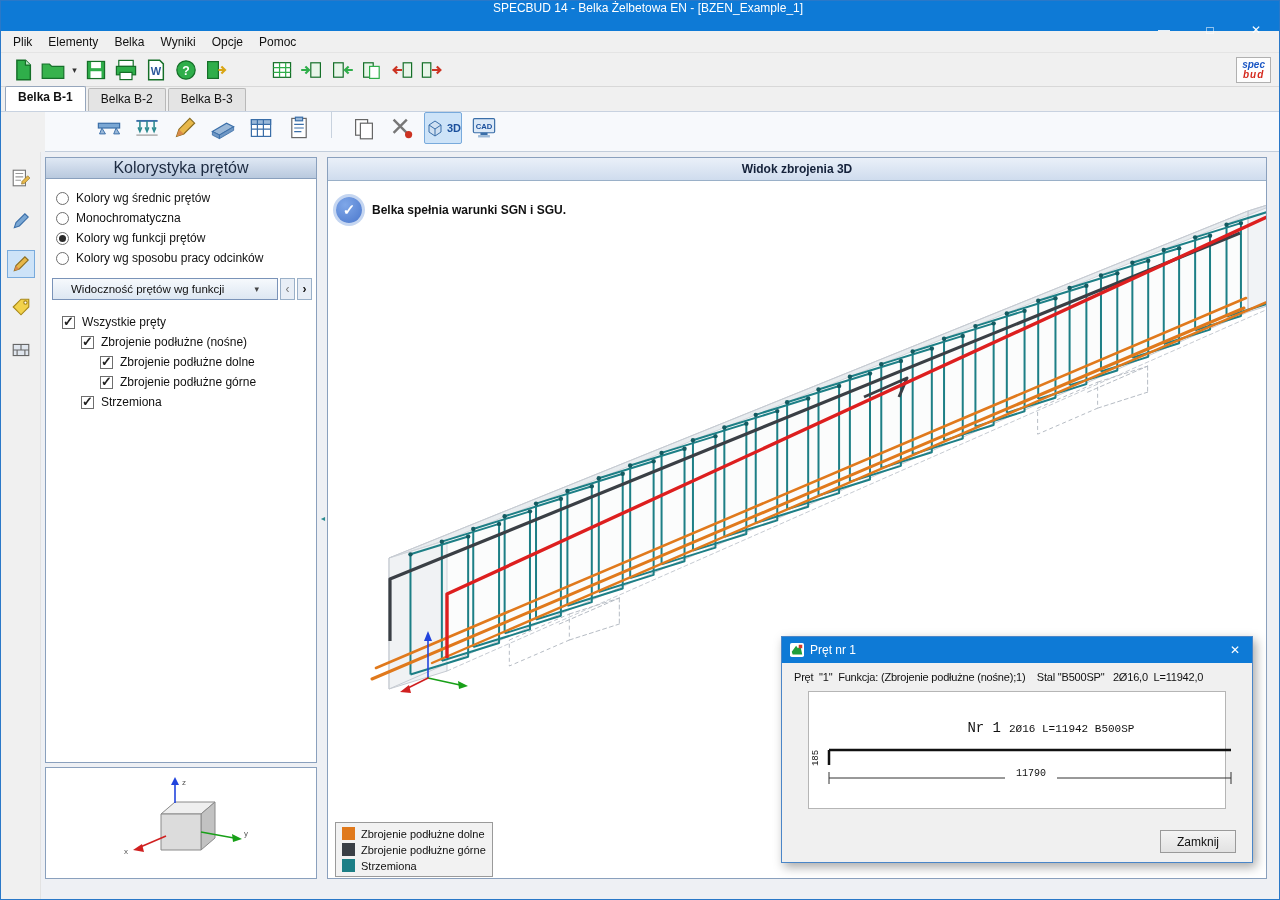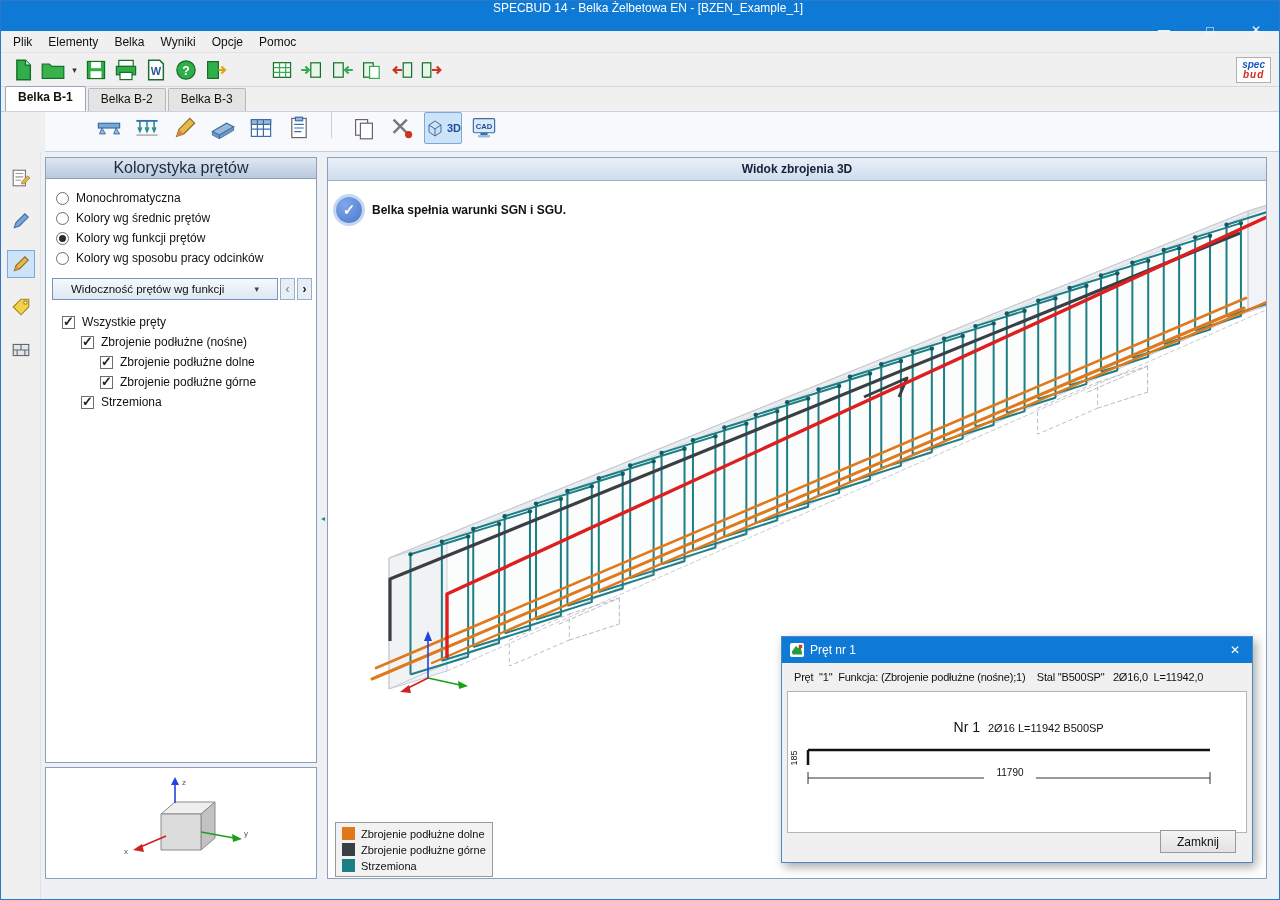--- a/index.html
+++ b/index.html
@@ -77,21 +77,21 @@
             display:flex; flex-direction:column; gap:3px; z-index:3; }
   .legend-row { display:flex; align-items:center; gap:6px; font-size:11px; }
   .legend-swatch { width:13px; height:13px; flex-shrink:0; }
 
   
   .dialog { position:absolute; left:780px; top:635px; width:472px; height:227px; background:#f0f0f0;
             border:1px solid #4a86c8; box-shadow:3px 4px 10px rgba(0,0,0,.35); z-index:20; }
   .dlg-title { height:26px; background:#0e7ad6; color:#fff; display:flex; align-items:center; padding-left:8px; gap:6px; font-size:12px; }
   .dlg-close { margin-left:auto; width:34px; height:26px; display:flex; align-items:center; justify-content:center; font-size:12px; }
   .dlg-info { padding:8px 12px 4px; font-size:11px; white-space:pre; letter-spacing:-0.2px; color:#111; overflow:hidden; }
-  .dlg-draw { margin:4px 5px; background:#fff; border:1px solid #b5b5b5; height:142px; position:relative; }
+  .dlg-draw { margin:4px 26px; background:#fff; border:1px solid #b5b5b5; height:118px; position:relative;font-family:Liberation Mono, monospace; }
   .dlg-btn { position:absolute; right:16px; bottom:9px; width:76px; height:23px; background:linear-gradient(#f4f4f4,#e2e2e2);
              border:1px solid #9a9a9a; display:flex; align-items:center; justify-content:center; font-size:12px; }
 </style>
 </head>
 <body>
 
 <div class="app">
 
   <div class="titlebar">
     <svg width="16" height="16" viewBox="0 0 16 16">
@@ -325,26 +325,26 @@
           </svg>
       </div>
     </div>
 
     <div class="sidebar">
       <div class="sb-header">Kolorystyka prętów</div>
       <div class="radios">
 
           <div class="radio-row">
             <span class="rb"></span>
-            <span>Monochromatyczna</span>
+            <span>Kolory wg średnic prętów</span>
           </div>
 
           <div class="radio-row">
             <span class="rb"></span>
-            <span>Kolory wg średnic prętów</span>
+            <span>Monochromatyczna</span>
           </div>
 
           <div class="radio-row">
             <span class="rb checked"></span>
             <span>Kolory wg funkcji prętów</span>
           </div>
 
           <div class="radio-row">
             <span class="rb"></span>
             <span>Kolory wg sposobu pracy odcinków</span>

